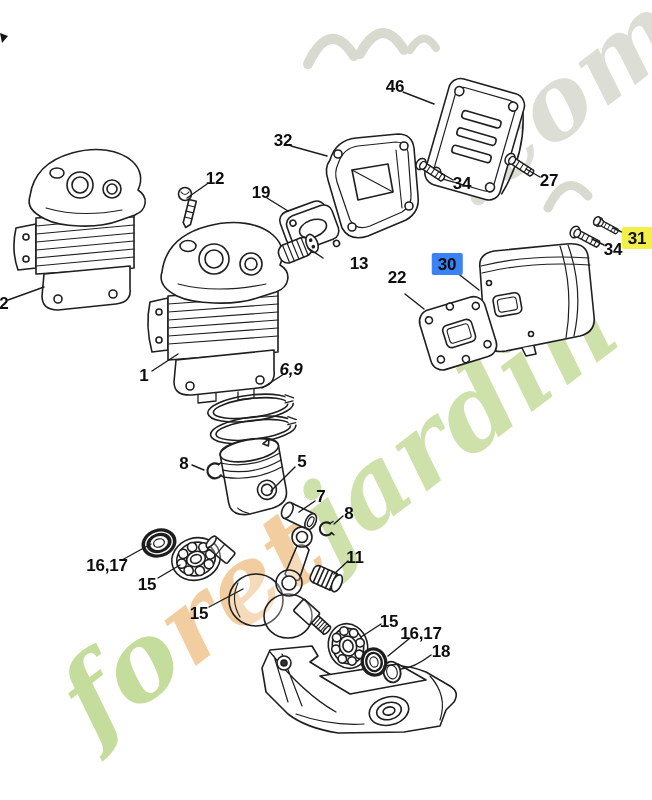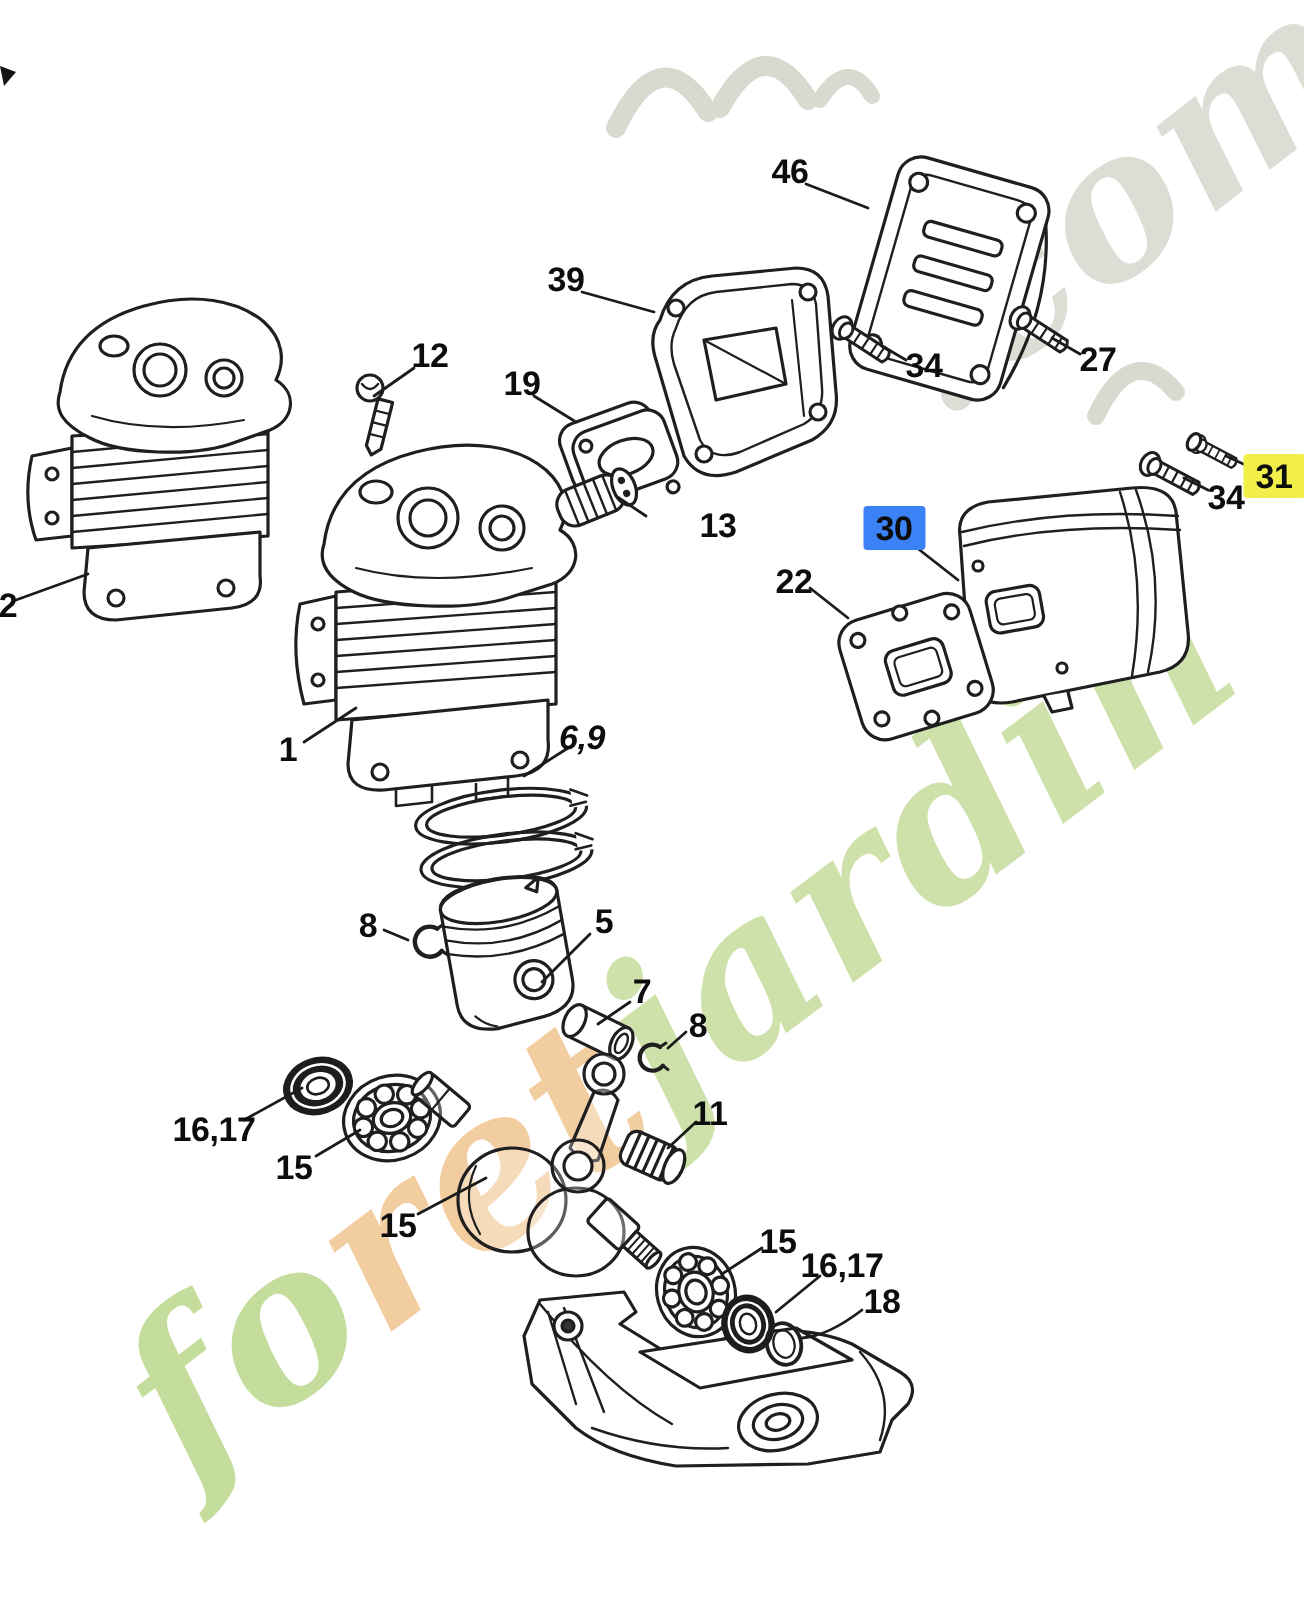--- a/index.html
+++ b/index.html
@@ -340,29 +340,29 @@
       <path d="M209,607 L243,589"></path>
       <path d="M381,624 L361,637"></path>
       <path d="M410,638 L388,656"></path>
       <path d="M431,655 Q414,668 401,669"></path>
     </g>
   </svg>
 
   <div id="callout-layer">
       <div class="callout" style="left: 4px; top: 303px;">2</div>
       <div class="callout" style="left: 215px; top: 178px;">12</div>
-      <div class="callout" style="left: 283px; top: 140px;">39</div>
+      <div class="callout" style="left: 283px; top: 140px;">32</div>
       <div class="callout" style="left: 261px; top: 192px;">19</div>
       <div class="callout" style="left: 395px; top: 86px;">46</div>
       <div class="callout" style="left: 462px; top: 183px;">34</div>
       <div class="callout" style="left: 549px; top: 180px;">27</div>
       <div class="callout hl" style="left: 637px; top: 238px; background: rgb(242, 239, 74);">31</div>
       <div class="callout" style="left: 613px; top: 249px;">34</div>
       <div class="callout hl" style="left: 447px; top: 264px; background: #3b82f6;">30</div>
-      <div class="callout" style="left: 397px; top: 291px;">22</div>
+      <div class="callout" style="left: 397px; top: 277px;">22</div>
       <div class="callout" style="left: 347px; top: 263px; margin-left: 12px;">13</div>
       <div class="callout" style="left: 144px; top: 375px;">1</div>
       <div class="callout" style="left: 291px; top: 369px; font-style: italic;">6,9</div>
       <div class="callout" style="left: 184px; top: 463px;">8</div>
       <div class="callout" style="left: 302px; top: 461px;">5</div>
       <div class="callout" style="left: 321px; top: 496px;">7</div>
       <div class="callout" style="left: 349px; top: 513px;">8</div>
       <div class="callout" style="left: 355px; top: 557px; text-align: center;">11</div>
       <div class="callout" style="left: 107px; top: 565px;">16,17</div>
       <div class="callout" style="left: 147px; top: 584px;">15</div>

